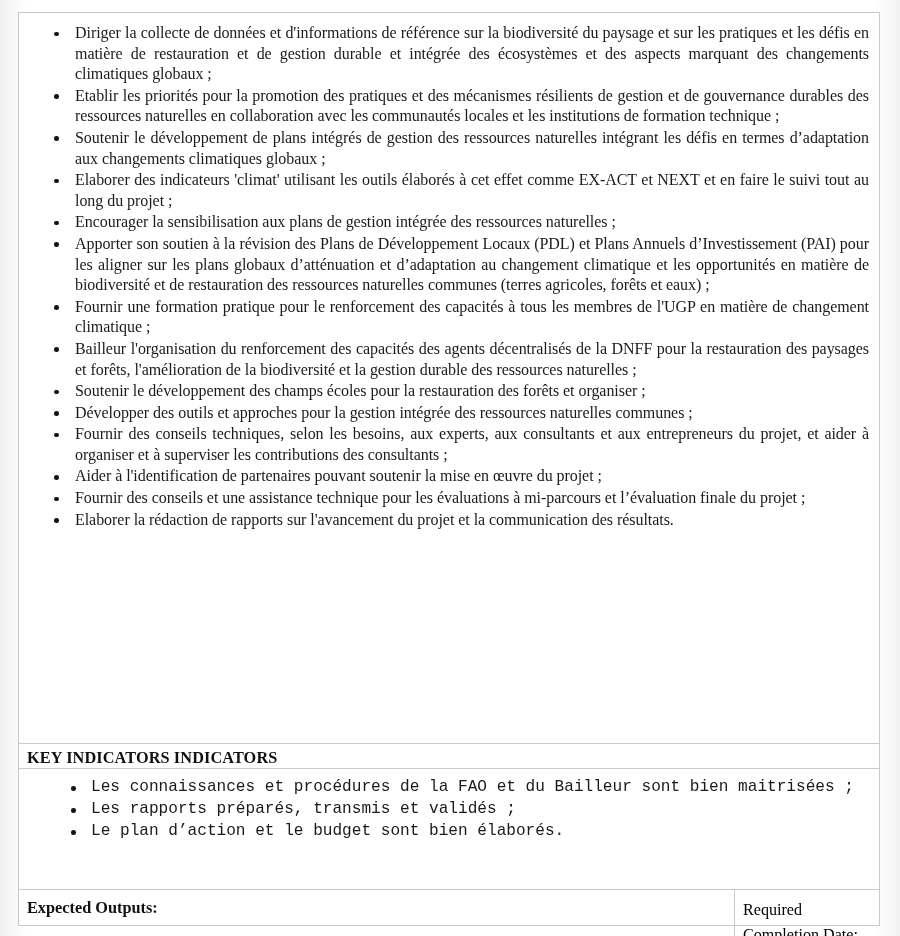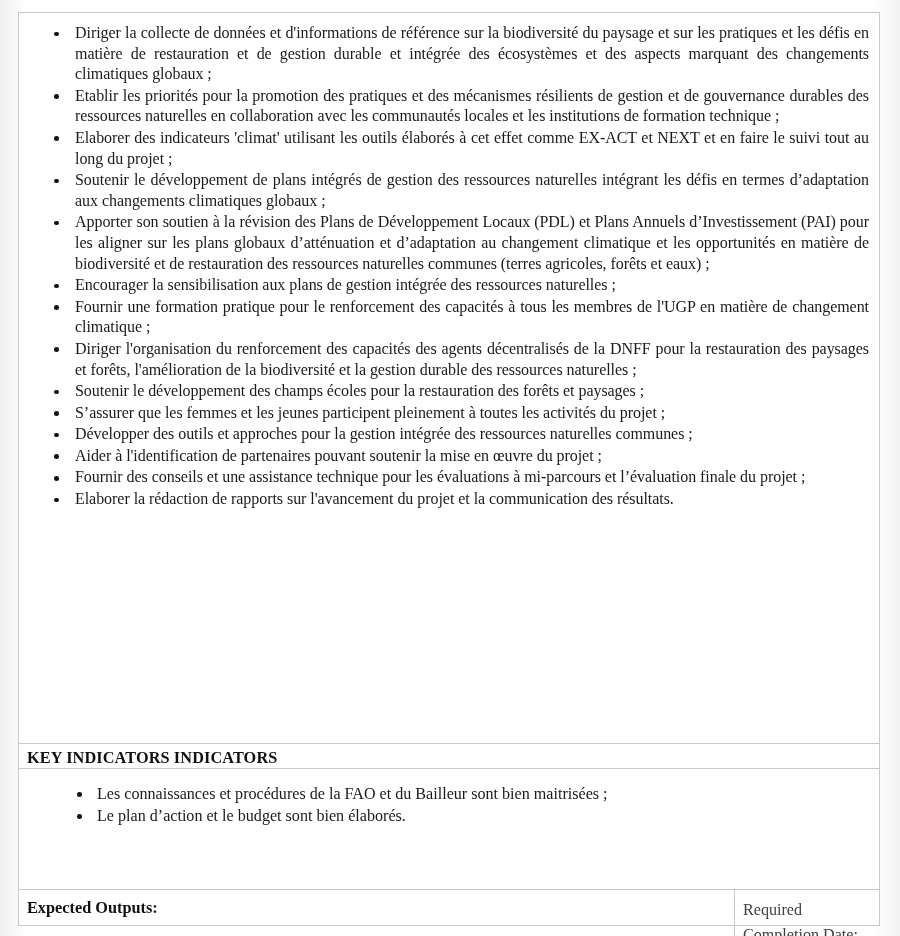--- a/index.html
+++ b/index.html
@@ -100,22 +100,23 @@
   }
   .kpi-cell {
     position: absolute;
     left: 0;
     width: 860px;
     box-sizing: border-box;
     padding: 3px 10px 8px 10px;
   }
   ul.kpi-bullets {
     list-style: none;
-    margin: 11px;
+    margin: 5px;
     padding: 0;
+    font-family: Liberation Mono, monospace;
   }
   ul.kpi-bullets > li {
     position: relative;
     padding-left: 57px;
     margin: 0 0 1px 0;
     font-size: 16.1px;
     line-height: 21.2px;
     text-align: left;
   }
   ul.kpi-bullets > li::before {
@@ -152,59 +153,60 @@
   }
   .outputs-label {
     font-weight: bold;
     font-size: 16.3px;
     line-height: 21px;
     color: #111111;
   }
   .outputs-right-line {
     font-size: 16.1px;
     line-height: 25px;
-    color: #404040;
+    color: #000000;
     white-space: nowrap;
   }
 </style>
 </head>
 <body>
 
 <div class="scan-page">
 
   <div class="doc-frame">
 
     <div class="duties-cell">
       <ul class="bullets">
         <li>Diriger la collecte de données et d'informations de référence sur la biodiversité du paysage et sur les pratiques et les défis en matière de restauration et de gestion durable et intégrée des écosystèmes et des aspects marquant des changements climatiques globaux ;</li>
         <li>Etablir les priorités pour la promotion des pratiques et des mécanismes résilients de gestion et de gouvernance durables des ressources naturelles en collaboration avec les communautés locales et les institutions de formation technique ;</li>
+        <li>Soutenir le développement de plans intégrés de gestion des ressources naturelles intégrant les défis en termes d’adaptation aux changements climatiques globaux ;</li>
         <li>Elaborer des indicateurs 'climat' utilisant les outils élaborés à cet effet comme EX-ACT et NEXT et en faire le suivi tout au long du projet ;</li>
-        <li>Soutenir le développement de plans intégrés de gestion des ressources naturelles intégrant les défis en termes d’adaptation aux changements climatiques globaux ;</li>
+        <li>Encourager la sensibilisation aux plans de gestion intégrée des ressources naturelles ;</li>
         <li>Apporter son soutien à la révision des Plans de Développement Locaux (PDL) et Plans Annuels d’Investissement (PAI) pour les aligner sur les plans globaux d’atténuation et d’adaptation au changement climatique et les opportunités en matière de biodiversité et de restauration des ressources naturelles communes (terres agricoles, forêts et eaux) ;</li>
-        <li>Encourager la sensibilisation aux plans de gestion intégrée des ressources naturelles ;</li>
         <li>Fournir une formation pratique pour le renforcement des capacités à tous les membres de l'UGP en matière de changement climatique ;</li>
-        <li>Diriger l'organisation du renforcement des capacités des agents décentralisés de la DNFF pour la restauration des paysages et forêts, l'amélioration de la biodiversité et la gestion durable des ressources naturelles ;</li>
-        <li>Soutenir le développement des champs écoles pour la restauration des forêts et paysages ;</li>
-        <li>S’assurer que les femmes et les jeunes participent pleinement à toutes les activités du projet ;</li>
+        <li>Bailleur l'organisation du renforcement des capacités des agents décentralisés de la DNFF pour la restauration des paysages et forêts, l'amélioration de la biodiversité et la gestion durable des ressources naturelles ;</li>
+        <li>Soutenir le développement des champs écoles pour la restauration des forêts et organiser ;</li>
         <li>Développer des outils et approches pour la gestion intégrée des ressources naturelles communes ;</li>
+        <li>Fournir des conseils techniques, selon les besoins, aux experts, aux consultants et aux entrepreneurs du projet, et aider à organiser et à superviser les contributions des consultants ;</li>
         <li>Aider à l'identification de partenaires pouvant soutenir la mise en œuvre du projet ;</li>
         <li>Fournir des conseils et une assistance technique pour les évaluations à mi-parcours et l’évaluation finale du projet ;</li>
         <li>Elaborer la rédaction de rapports sur l'avancement du projet et la communication des résultats.</li>
       </ul>
     </div>
 
     <div class="kpi-sep" style="top:730px;"></div>
 
     <div class="kpi-header" style="top:731px;">KEY INDICATORS INDICATORS</div>
 
     <div class="kpi-sep" style="top:755px;"></div>
 
     <div class="kpi-cell" style="top:756px;">
       <ul class="kpi-bullets">
         <li>Les connaissances et procédures de la FAO et du Bailleur sont bien maitrisées ;</li>
+        <li>Les rapports préparés, transmis et validés ;</li>
         <li>Le plan d’action et le budget sont bien élaborés.</li>
       </ul>
     </div>
 
     <div class="outputs-row" style="top:876px;">
       <div class="outputs-left">
         <div class="outputs-label">Expected Outputs:</div>
       </div>
       <div class="outputs-right">
         <div class="outputs-right-line">Required</div>

